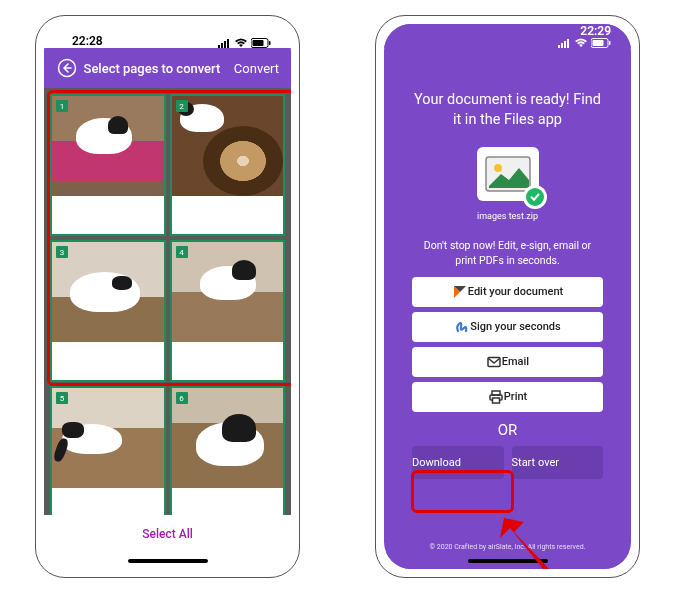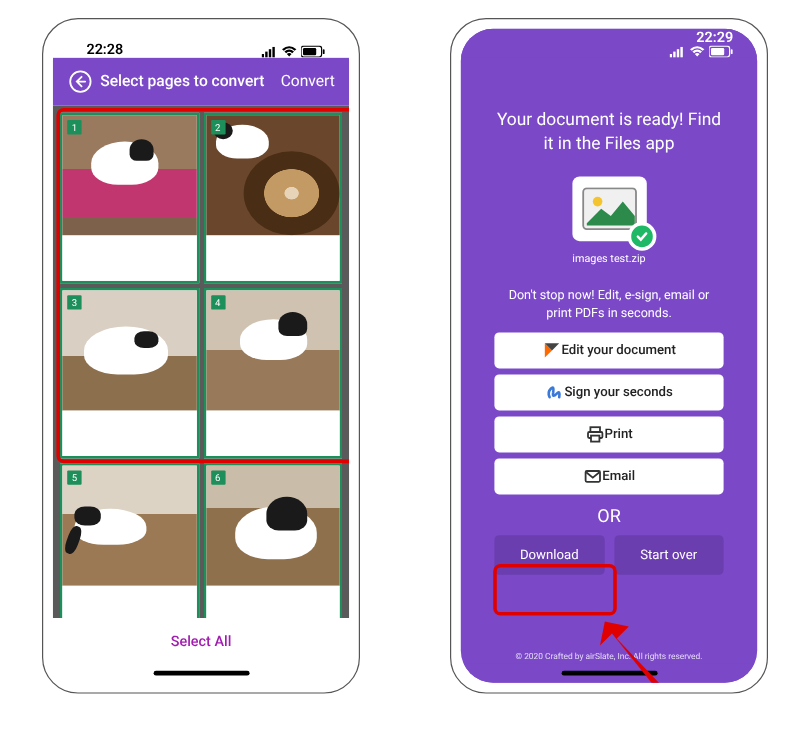--- a/index.html
+++ b/index.html
@@ -196,21 +196,20 @@
   }
   .or { font-size: 15px; margin: 9px 0 7px; }
   .bottom-row { width: 100%; display: flex; gap: 8px; }
   .purple-btn {
     flex:1;
     height: 33px;
     background: #6b3eb0;
     border-radius: 4px;
     display: flex;
     align-items: center;
-    justify-content: center;
     font-size: 11px;
     color: #fff;
   }
   .copyright {
     font-size: 7px;
     text-align: center;
     opacity: 0.8;
     padding: 6px 0 2px;
     color:#fff;
   }
@@ -372,32 +371,32 @@
           <span>Edit your document</span>
         </div>
         <div class="action-btn">
           <svg width="16" height="16" viewBox="0 0 16 16">
               <path d="M4 12 Q2 8 5 5 Q8 2 7 8 Q6 13 10 9 Q13 6 12 12" stroke="#3a7ad9" stroke-width="2.2" fill="none" stroke-linecap="round"></path>
             </svg>
           <span>Sign your seconds</span>
         </div>
         <div class="action-btn">
           <svg width="16" height="16" viewBox="0 0 16 16">
+              <rect x="2" y="3.5" width="12" height="9" rx="1" fill="none" stroke="#333" stroke-width="1.5"></rect>
+              <path d="M2.5 4.5 L8 9 L13.5 4.5" stroke="#333" stroke-width="1.5" fill="none"></path>
+            </svg>
+          <span>Email</span>
+        </div>
+        <div class="action-btn">
+          <svg width="16" height="16" viewBox="0 0 16 16">
               <rect x="4" y="2" width="8" height="4" fill="none" stroke="#333" stroke-width="1.5"></rect>
               <rect x="2" y="6" width="12" height="5" rx="1" fill="none" stroke="#333" stroke-width="1.5"></rect>
               <rect x="4.5" y="9" width="7" height="5" fill="#fff" stroke="#333" stroke-width="1.5"></rect>
             </svg>
           <span>Print</span>
-        </div>
-        <div class="action-btn">
-          <svg width="16" height="16" viewBox="0 0 16 16">
-              <rect x="2" y="3.5" width="12" height="9" rx="1" fill="none" stroke="#333" stroke-width="1.5"></rect>
-              <path d="M2.5 4.5 L8 9 L13.5 4.5" stroke="#333" stroke-width="1.5" fill="none"></path>
-            </svg>
-          <span>Email</span>
         </div>
       </div>
 
       <div class="or">OR</div>
 
       <div class="bottom-row">
         <div class="purple-btn">
           <span>Download</span>
         </div>
         <div class="purple-btn">

